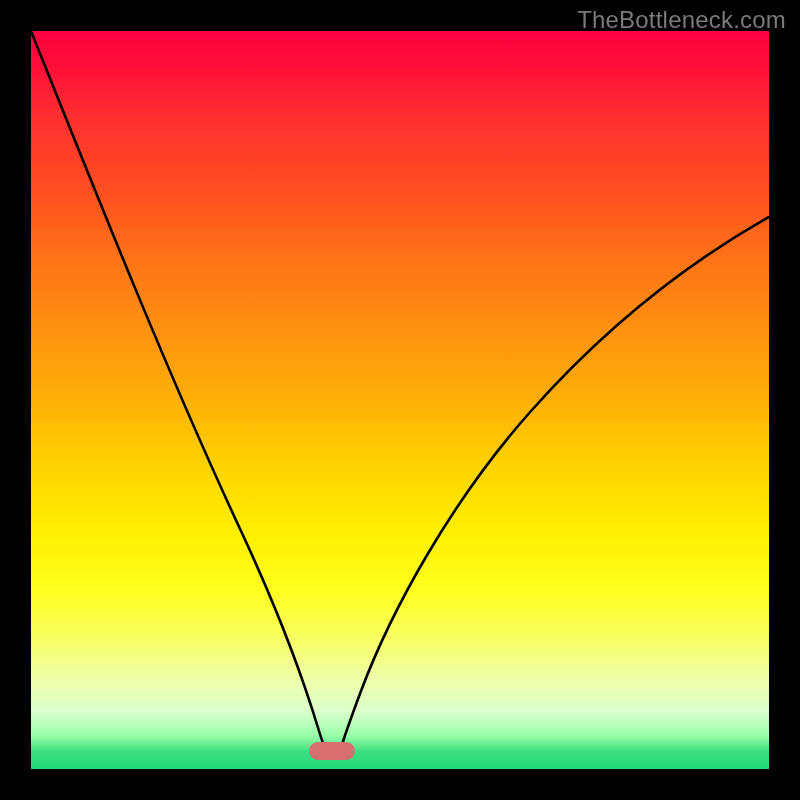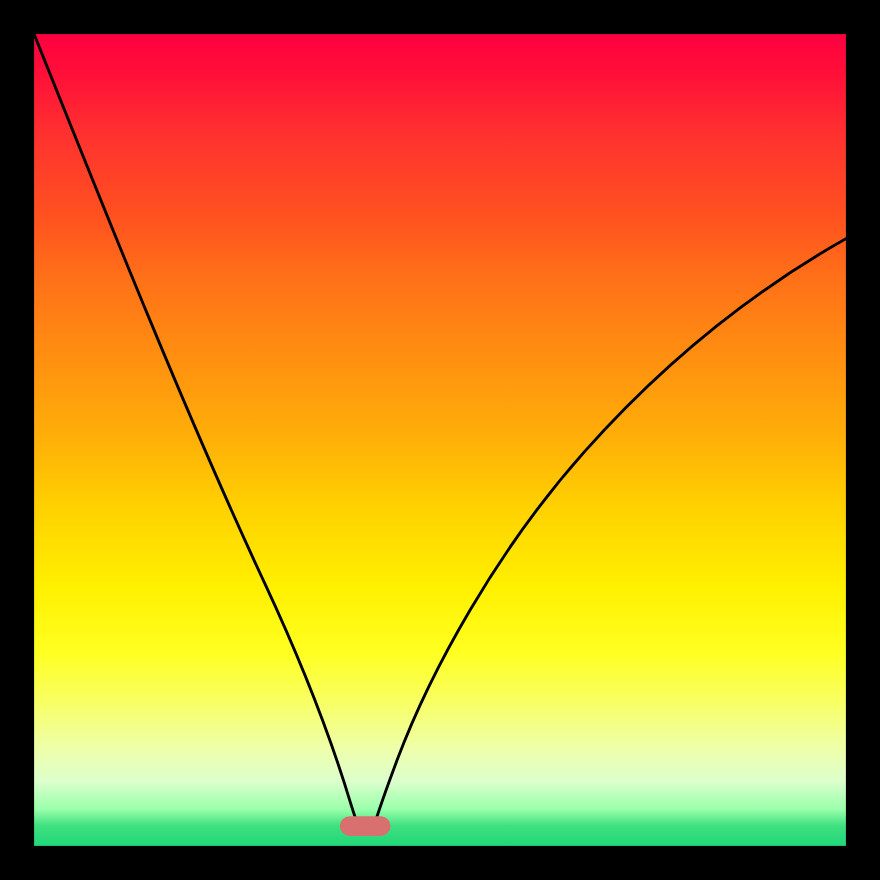--- a/index.html
+++ b/index.html
@@ -79,13 +79,14 @@
                Q 293 716, 296 723" fill="none" stroke="#000000" stroke-width="2.6" stroke-linecap="round"></path>
       <path d="M 308 723
                Q 315 700, 330 660
                C 360 580, 420 470, 500 380
                C 580 290, 660 230, 738 186" fill="none" stroke="#000000" stroke-width="2.6" stroke-linecap="round"></path>
     </svg>
 
     <div class="marker" style="left:278px; top:711px; width:46px; height:18px;"></div>
   </div>
 
+  <div class="watermark">TheBottleneck.com</div>
 </div>
 
 </body></html>

